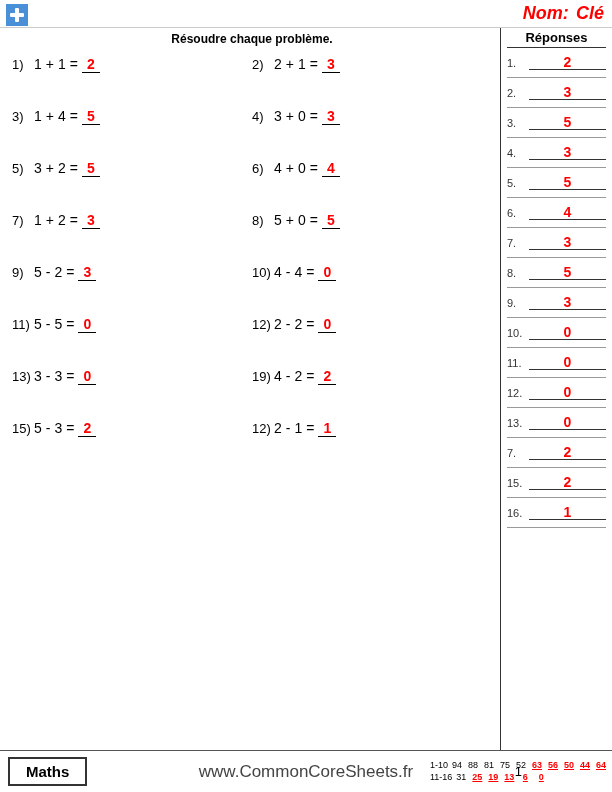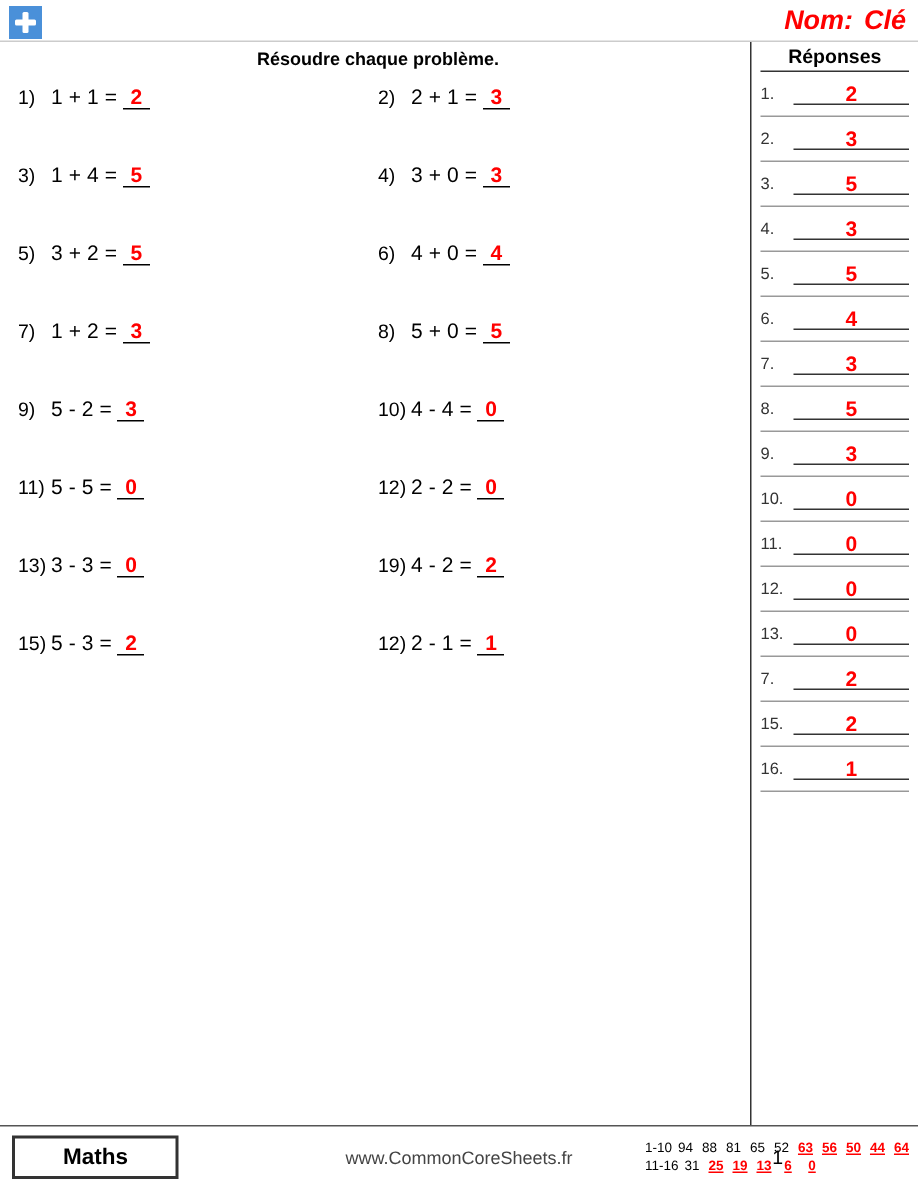--- a/index.html
+++ b/index.html
@@ -160,28 +160,28 @@
       height: 42px;
       border-top: 1px solid #555;
       display: flex;
       align-items: center;
       position: relative;
       padding: 0 8px;
     }
 
     .footer-maths-box {
       border: 2px solid #333;
-      padding: 4px 32px;
+      padding: 4px 16px;
       font-size: 15px;
       font-weight: bold;
       margin-right: 10px;
     }
 
     .footer-website {
-      font-size: 12px;
+      font-size: 17px;
       position: absolute;
       left: 50%;
       transform: translateX(-50%);
       color: #444;
     }
 
     .footer-page {
       position: absolute;
       right: 90px;
       font-size: 13px;
@@ -473,21 +473,21 @@
 <div class="footer">
   <div class="footer-maths-box">Maths</div>
   <div class="footer-website">www.CommonCoreSheets.fr</div>
   <div class="footer-page">1</div>
   <div class="footer-stats" id="footer-stats">
       <div class="stats-row">
     <span>1-10</span>
         <span>94</span>
         <span>88</span>
         <span>81</span>
-        <span>65</span>
+        <span>75</span>
         <span>52</span>
         <span class="red-stat">63</span>
         <span class="red-stat">56</span>
         <span class="red-stat">50</span>
         <span class="red-stat">44</span>
         <span class="red-stat">64</span>
       </div>
       <div class="stats-row">
     <span>11-16</span>
         <span>31</span>

